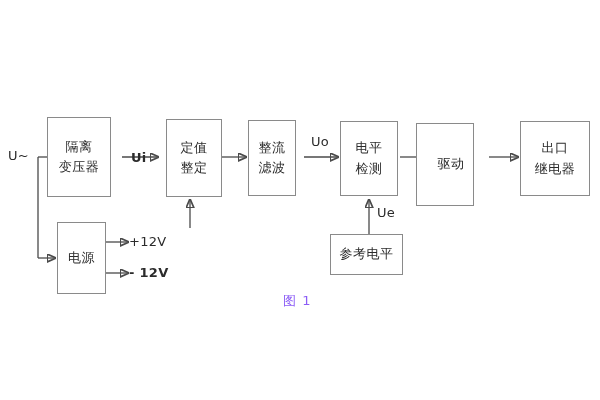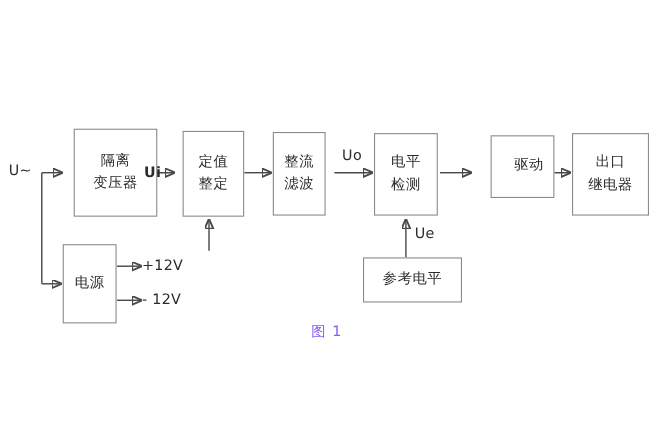--- a/index.html
+++ b/index.html
@@ -92,21 +92,21 @@
     <line x1="106" y1="242" x2="128" y2="242" marker-end="url(#ah)"></line>
     <line x1="106" y1="273" x2="128" y2="273" marker-end="url(#ah)"></line>
 
     <line x1="190" y1="228" x2="190" y2="200" marker-end="url(#ah)"></line>
 
     <line x1="369" y1="234" x2="369" y2="200" marker-end="url(#ah)"></line>
   </svg>
 
   <div class="label" style="left:8px; top:148px;">U~</div>
 
-  <div class="box" style="left:67px; top:117px; width:76px; height:80px;">
+  <div class="box" style="left:47px; top:117px; width:64px; height:80px;">
     <span class="line">隔离</span>
     <span class="line">变压器</span>
   </div>
 
   <div class="label" style="left:131px; top:150px;font-weight:bold;">Ui</div>
 
   <div class="box" style="left:166px; top:119px; width:56px; height:78px;">
     <span class="line">定值</span>
     <span class="line">整定</span>
   </div>
@@ -116,38 +116,38 @@
     <span class="line">滤波</span>
   </div>
 
   <div class="label" style="left:311px; top:134px;">Uo</div>
 
   <div class="box" style="left:340px; top:121px; width:58px; height:75px;">
     <span class="line">电平</span>
     <span class="line">检测</span>
   </div>
 
-  <div class="box" style="left:446px; top:123px; width:58px; height:57px;padding-left:12px;">
+  <div class="box" style="left:416px; top:123px; width:58px; height:83px;padding-left:12px;">
     <span class="line">驱动</span>
   </div>
 
   <div class="box" style="left:520px; top:121px; width:70px; height:75px;">
     <span class="line">出口</span>
     <span class="line">继电器</span>
   </div>
 
   <div class="box" style="left:57px; top:222px; width:49px; height:72px;">
     <span class="line">电源</span>
   </div>
 
   <div class="label" style="left:129px; top:234px;">+12V</div>
-  <div class="label" style="left:129px; top:265px;">- 12V</div>
+  <div class="label" style="left:129px; top:265px;font-weight:bold;">- 12V</div>
 
 
   <div class="label" style="left:377px; top:205px;">Ue</div>
 
-  <div class="box" style="left:330px; top:234px; width:90px; height:41px;">
+  <div class="box" style="left:330px; top:234px; width:73px; height:41px;">
     <span class="line">参考电平</span>
   </div>
 
   <div class="caption" style="left:283px; top:292px;">图 1</div>
 
 </div>
 
 </body></html>

